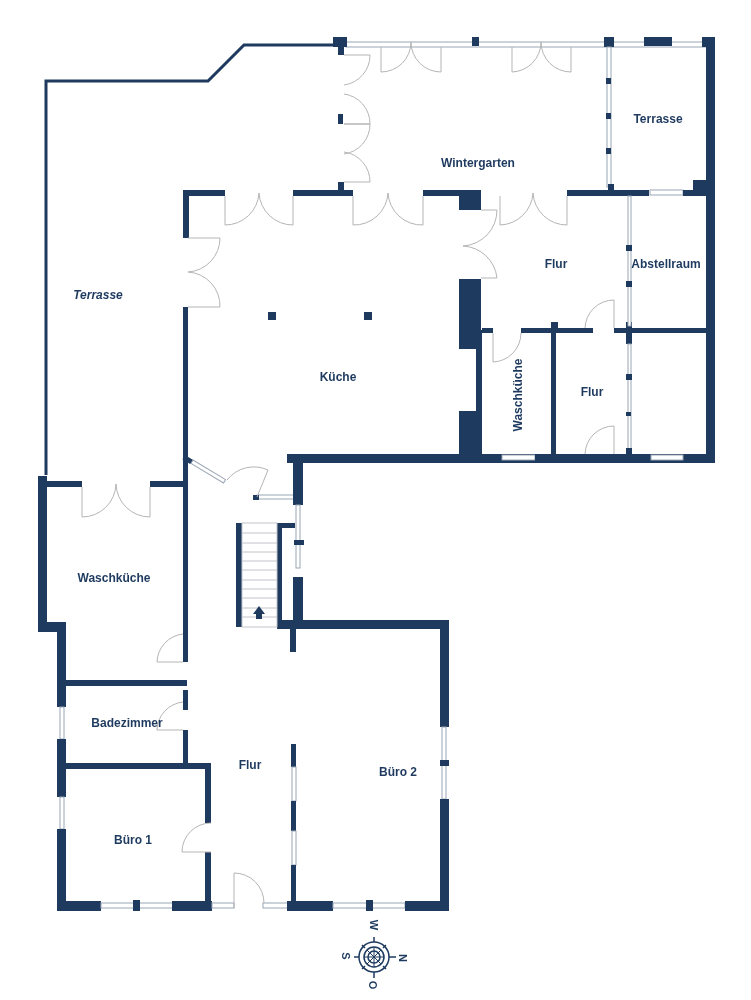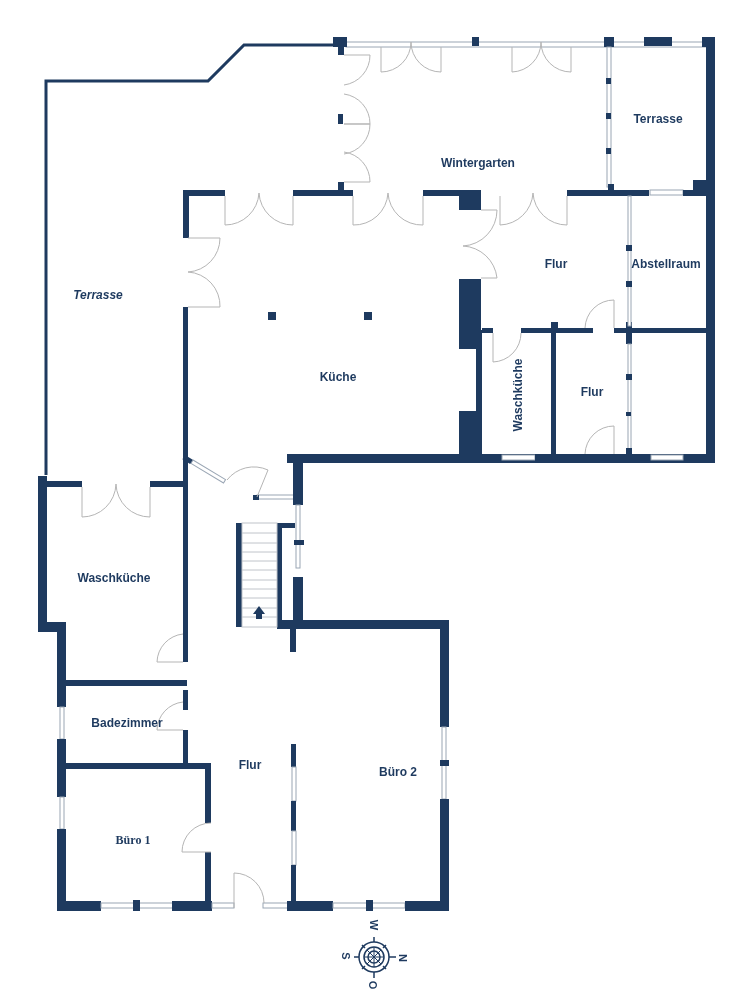--- a/index.html
+++ b/index.html
@@ -207,21 +207,21 @@
 <div class="room-label" style="left:98px; top:295px;font-style:italic;">Terrasse</div>
 <div class="room-label" style="left:338px; top:337px;margin-top:40px;">Küche</div>
 <div class="room-label" style="left:556px; top:264px;">Flur</div>
 <div class="room-label" style="left:666px; top:264px;">Abstellraum</div>
 <div class="room-label vertical" style="left:518px; top:395px;">Waschküche</div>
 <div class="room-label" style="left:592px; top:392px;">Flur</div>
 <div class="room-label" style="left:114px; top:578px;">Waschküche</div>
 <div class="room-label" style="left:127px; top:723px;text-align:right;">Badezimmer</div>
 <div class="room-label" style="left:250px; top:765px;">Flur</div>
 <div class="room-label" style="left:369px; top:772px;margin-left:29px;">Büro 2</div>
-<div class="room-label" style="left:133px; top:840px;font-family:Liberation Serif, serif;">Büro 1</div>
+<div class="room-label" style="left:133px; top:840px;">Büro 1</div>
 
 <div class="compass">
   <svg width="72" height="80" viewBox="0 0 72 80">
     <g stroke="#1e3a5f" stroke-width="1.5" fill="none">
       <circle cx="34" cy="42" r="15"></circle>
       <circle cx="34" cy="42" r="10"></circle>
       <circle cx="34" cy="42" r="6"></circle>
       <line x1="34" y1="22" x2="34" y2="27"></line>
       <line x1="34" y1="57" x2="34" y2="63"></line>
       <line x1="14" y1="42" x2="19" y2="42"></line>

